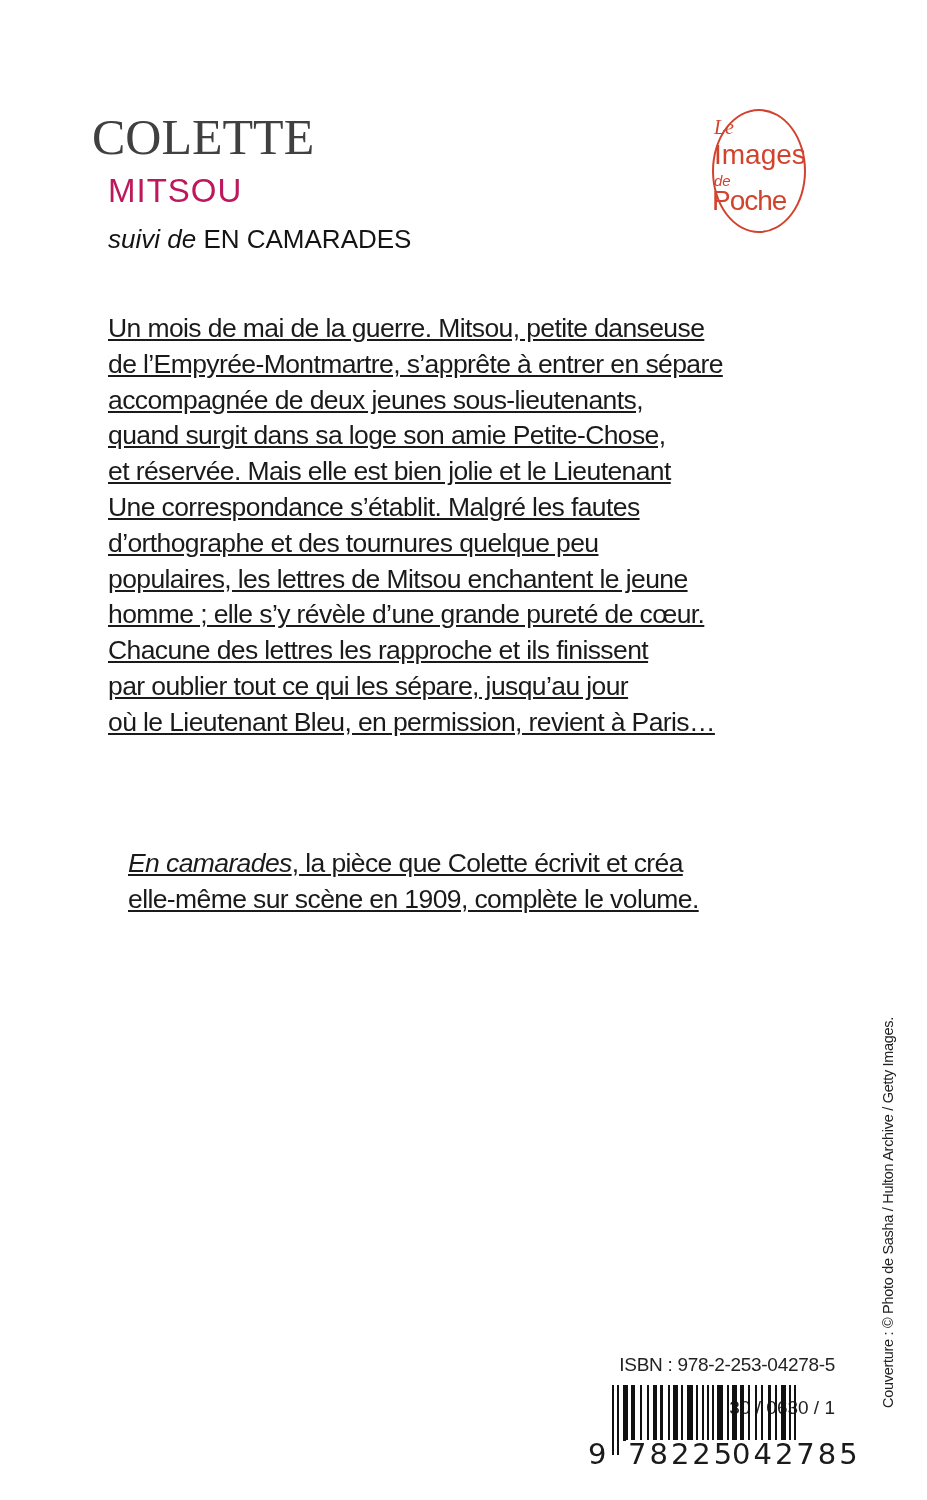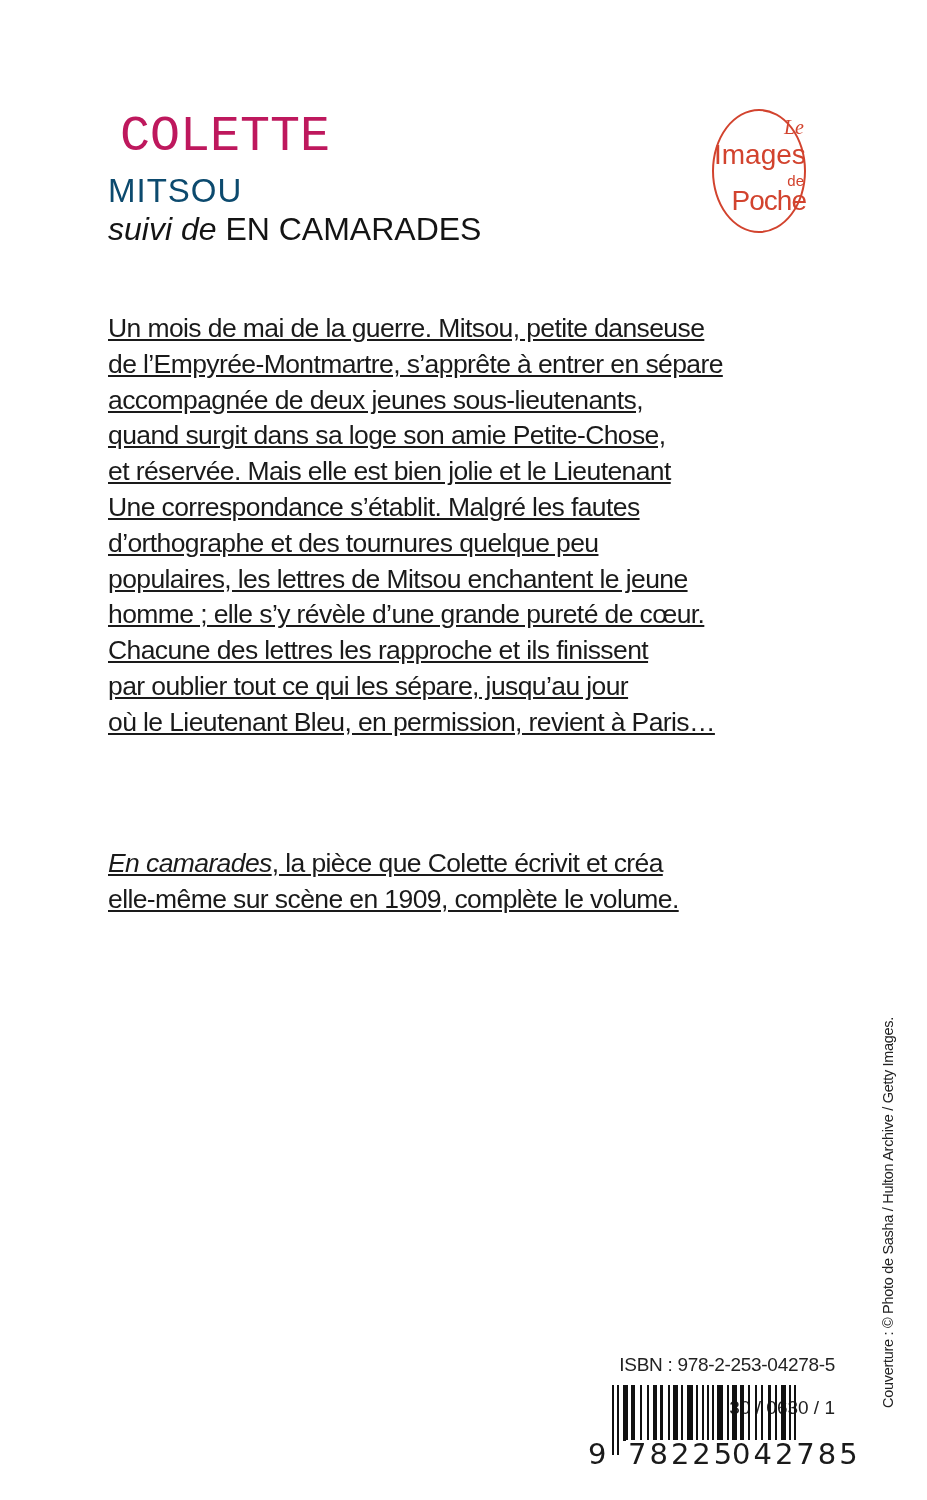--- a/index.html
+++ b/index.html
@@ -1,48 +1,48 @@
 <!DOCTYPE html>
 <html><head>
   <meta charset="utf-8">
   <style>
     html, body { margin: 0; padding: 0; }
     body {
       width: 927px; height: 1500px; background: #ffffff; position: relative; overflow: hidden;
       font-family: "Liberation Sans", sans-serif; color: #1a1a1a;
     }
     .author {
-      position: absolute; left: 120px; top: 112px;
-      font-family: Liberation Mono, monospace; font-size: 50px; color: #be185d;
+      position: absolute; left: 92px; top: 112px;
+      font-family: Liberation Serif, serif; font-size: 50px; color: #404040;
       letter-spacing: 0px; line-height: 1;
     }
     .title {
       position: absolute; left: 108px; top: 174px;
-      font-size: 33px; letter-spacing: 1px; color: #0c4a6e; line-height: 1;
+      font-size: 33px; letter-spacing: 1px; color: #be185d; line-height: 1;
     }
     .subtitle {
-      position: absolute; left: 108px; top: 213px;
-      font-size: 32px; color: #141414; line-height: 1;
+      position: absolute; left: 108px; top: 226px;
+      font-size: 26px; color: #141414; line-height: 1;
     }
     .subtitle em { font-style: italic; }
     .logo {
       position: absolute; left: 712px; top: 109px; width: 94px; height: 124px;
       border: 2px solid #d2432e; border-radius: 50%; box-sizing: border-box;
-      color: #d2432e; text-align: right;
+      color: #d2432e; text-align: left;
     }
     .logo .le { position: absolute; top: 6px; left: 0; right: 0; font-family: "Liberation Serif", serif; font-style: italic; font-size: 20px; line-height: 1; }
     .logo .livre { position: absolute; top: 30px; left: 0; right: 0; font-size: 28px; line-height: 1; }
-    .logo .de { position: absolute; top: 62px; left: 0; right: 0; font-size: 15px; line-height: 1; }
+    .logo .de { position: absolute; top: 62px; left: 0; right: 0; font-style: italic; font-size: 15px; line-height: 1; }
     .logo .poche { position: absolute; top: 76px; left: -2px; right: -2px; font-size: 28px; line-height: 1; letter-spacing: -1px; }
     .blurb {
       position: absolute; left: 108px; top: 311px; width: 740px;
       font-size: 26.5px; line-height: 35.8px; color: #1a1a1a; letter-spacing: -0.6px; text-decoration: underline;
     }
     .blurb .line { white-space: nowrap; display: block; }
-    .blurb2 { top: 846px; }
+    .blurb2 { top: 846px; margin-left: 20px; }
     .blurb2 em { font-style: italic; }
     .credit {
       position: absolute; left: 880px; top: 1408px; transform-origin: 0 0; transform: rotate(-90deg);
       font-size: 14.5px; white-space: nowrap; color: #222; letter-spacing: -0.3px;
     }
     .codes {
       position: absolute; right: 92px; text-align: right; font-size: 19px; color: #222; line-height: 1;
     }
     .code1 { top: 1398px; }
     .code2 { top: 1355px; letter-spacing: -0.3px; }

